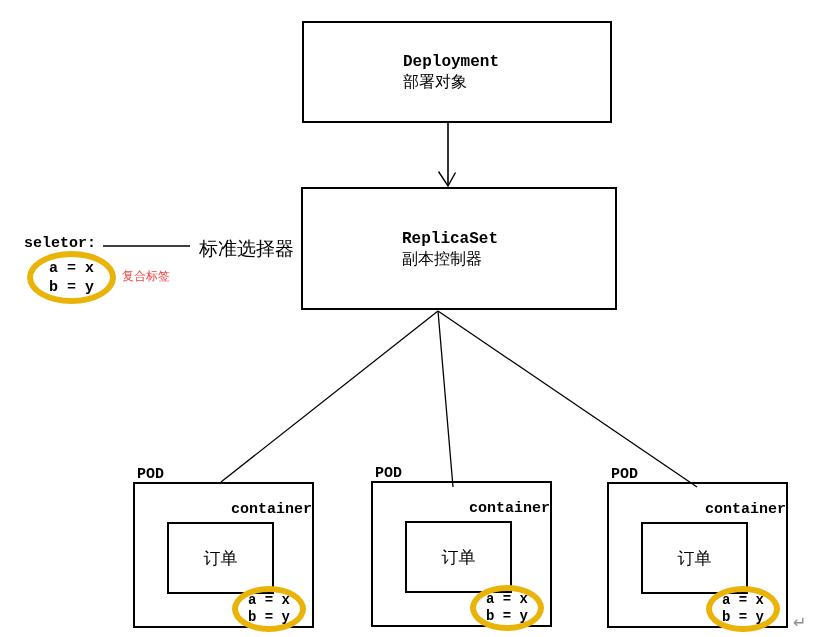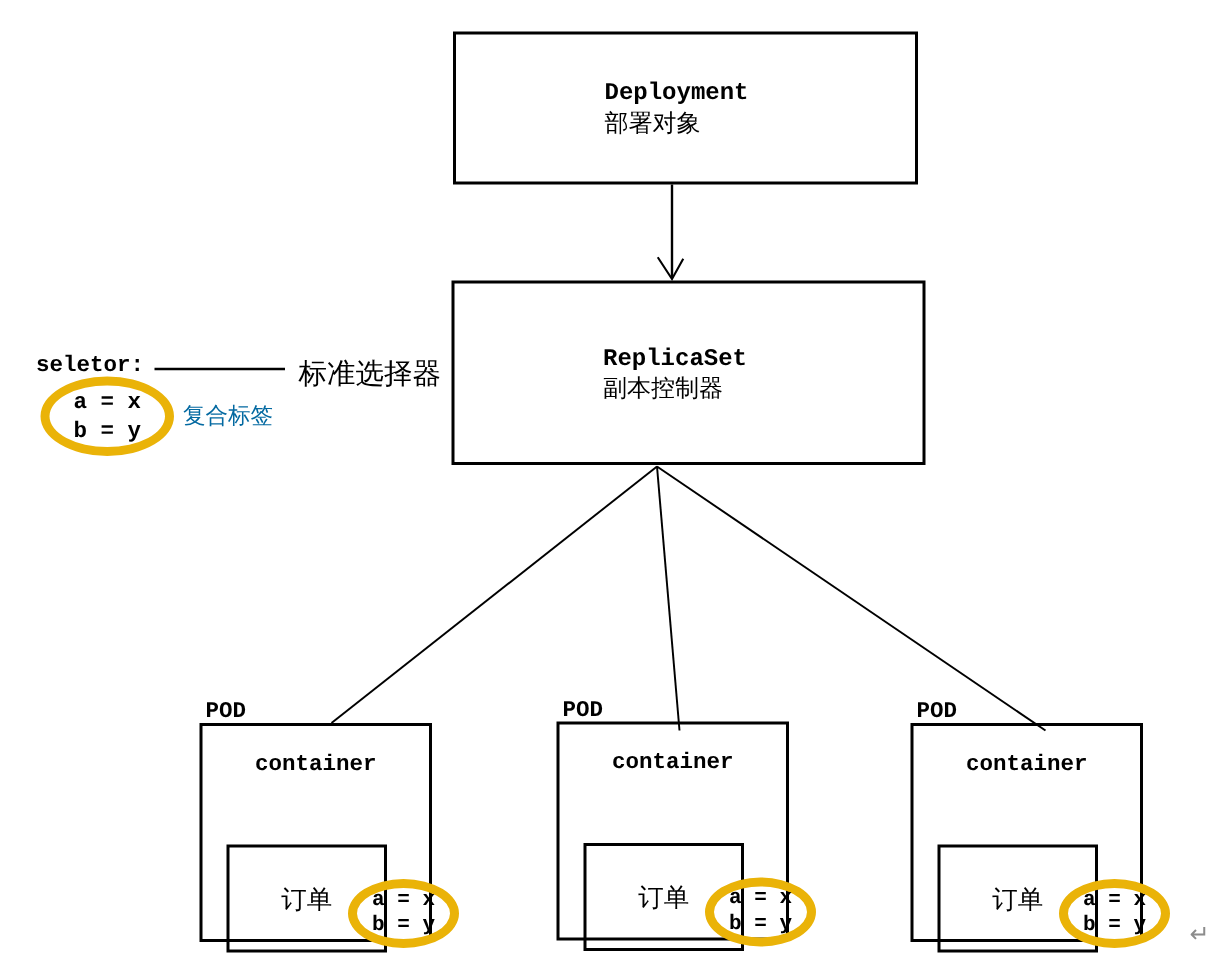--- a/index.html
+++ b/index.html
@@ -12,47 +12,47 @@
   .box { position:absolute; border:2px solid #000; background:transparent; box-sizing:border-box; }
   .big-box-text {
     display:flex; flex-direction:column; justify-content:center;
     height:100%; padding-left:99px; box-sizing:border-box;
   }
   .big-title { font-weight:bold; font-size:16px; line-height:20px; }
   .big-sub   { font-family:"DejaVu Sans",sans-serif; font-size:16px; line-height:20px; }
   #deployment-box { left:302px; top:21px;  width:310px; height:102px; }
   #replicaset-box { left:301px; top:187px; width:316px; height:123px; }
 
-  .pod { position:absolute; width:155px; height:146px; border:2px solid #000; box-sizing:border-box; background:transparent; }
+  .pod { position:absolute; width:181px; height:146px; border:2px solid #000; box-sizing:border-box; background:transparent; }
   #pod-1 { left:133px; top:482px; }
   #pod-2 { left:371px; top:481px; }
   #pod-3 { left:607px; top:482px; }
   .pod-label { position:absolute; top:-18px; left:2px; font-weight:bold; font-size:15px; }
-  .container-label { position:absolute; top:17px; left:0; width:100%; text-align:center; font-weight:bold; font-size:15px; }
+  .container-label { position:absolute; top:17px; left:0; width:100%; text-align:right; font-weight:bold; font-size:15px; }
   .inner-box {
-    position:absolute; left:16px; top:38px; width:107px; height:72px;
+    position:absolute; left:32px; top:38px; width:107px; height:72px;
     border:2px solid #000; box-sizing:border-box;
     display:flex; align-items:center; justify-content:center;
-    font-family:"DejaVu Sans",sans-serif; font-size:17px;margin-top:41px;
+    font-family:"DejaVu Sans",sans-serif; font-size:17px;
   }
   .tag-ellipse {
     position:absolute; border:6px solid #eab308; border-radius:50%;
     display:flex; flex-direction:column; align-items:center; justify-content:center;
     background:transparent; box-sizing:border-box; z-index:5;
   }
   .pod .tag-ellipse { left:97px; top:102px; width:74px; height:46px;
     font-weight:bold; font-size:14px; line-height:17px; }
 
   
   #selector-prefix { position:absolute; left:24px; top:235px; font-weight:bold; font-size:15px;text-align:right; }
   #selector-name   { position:absolute; left:199px; top:236px; font-family:Liberation Serif, serif; font-size:19px; }
   #selector-ellipse { left:27px; top:251px; width:89px; height:53px;
     font-weight:bold; font-size:15px; line-height:19px; }
-  #labels-caption { position:absolute; left:122px; top:268px; color:#0369a1;
-    font-family:"DejaVu Sans",sans-serif; font-size:15px; }
+  #labels-caption { position:absolute; left:122px; top:268px; color:#ef4444;
+    font-family:"DejaVu Sans",sans-serif; font-size:12px; }
 
   #return-mark { position:absolute; left:793px; top:613px; color:#8c8c8c;
     font-family:"DejaVu Sans",sans-serif; font-size:16px; }
 </style>
 </head>
 <body>
 
 <div id="stage">
 
   <svg id="wires" viewBox="0 0 813 637" xmlns="http://www.w3.org/2000/svg">

